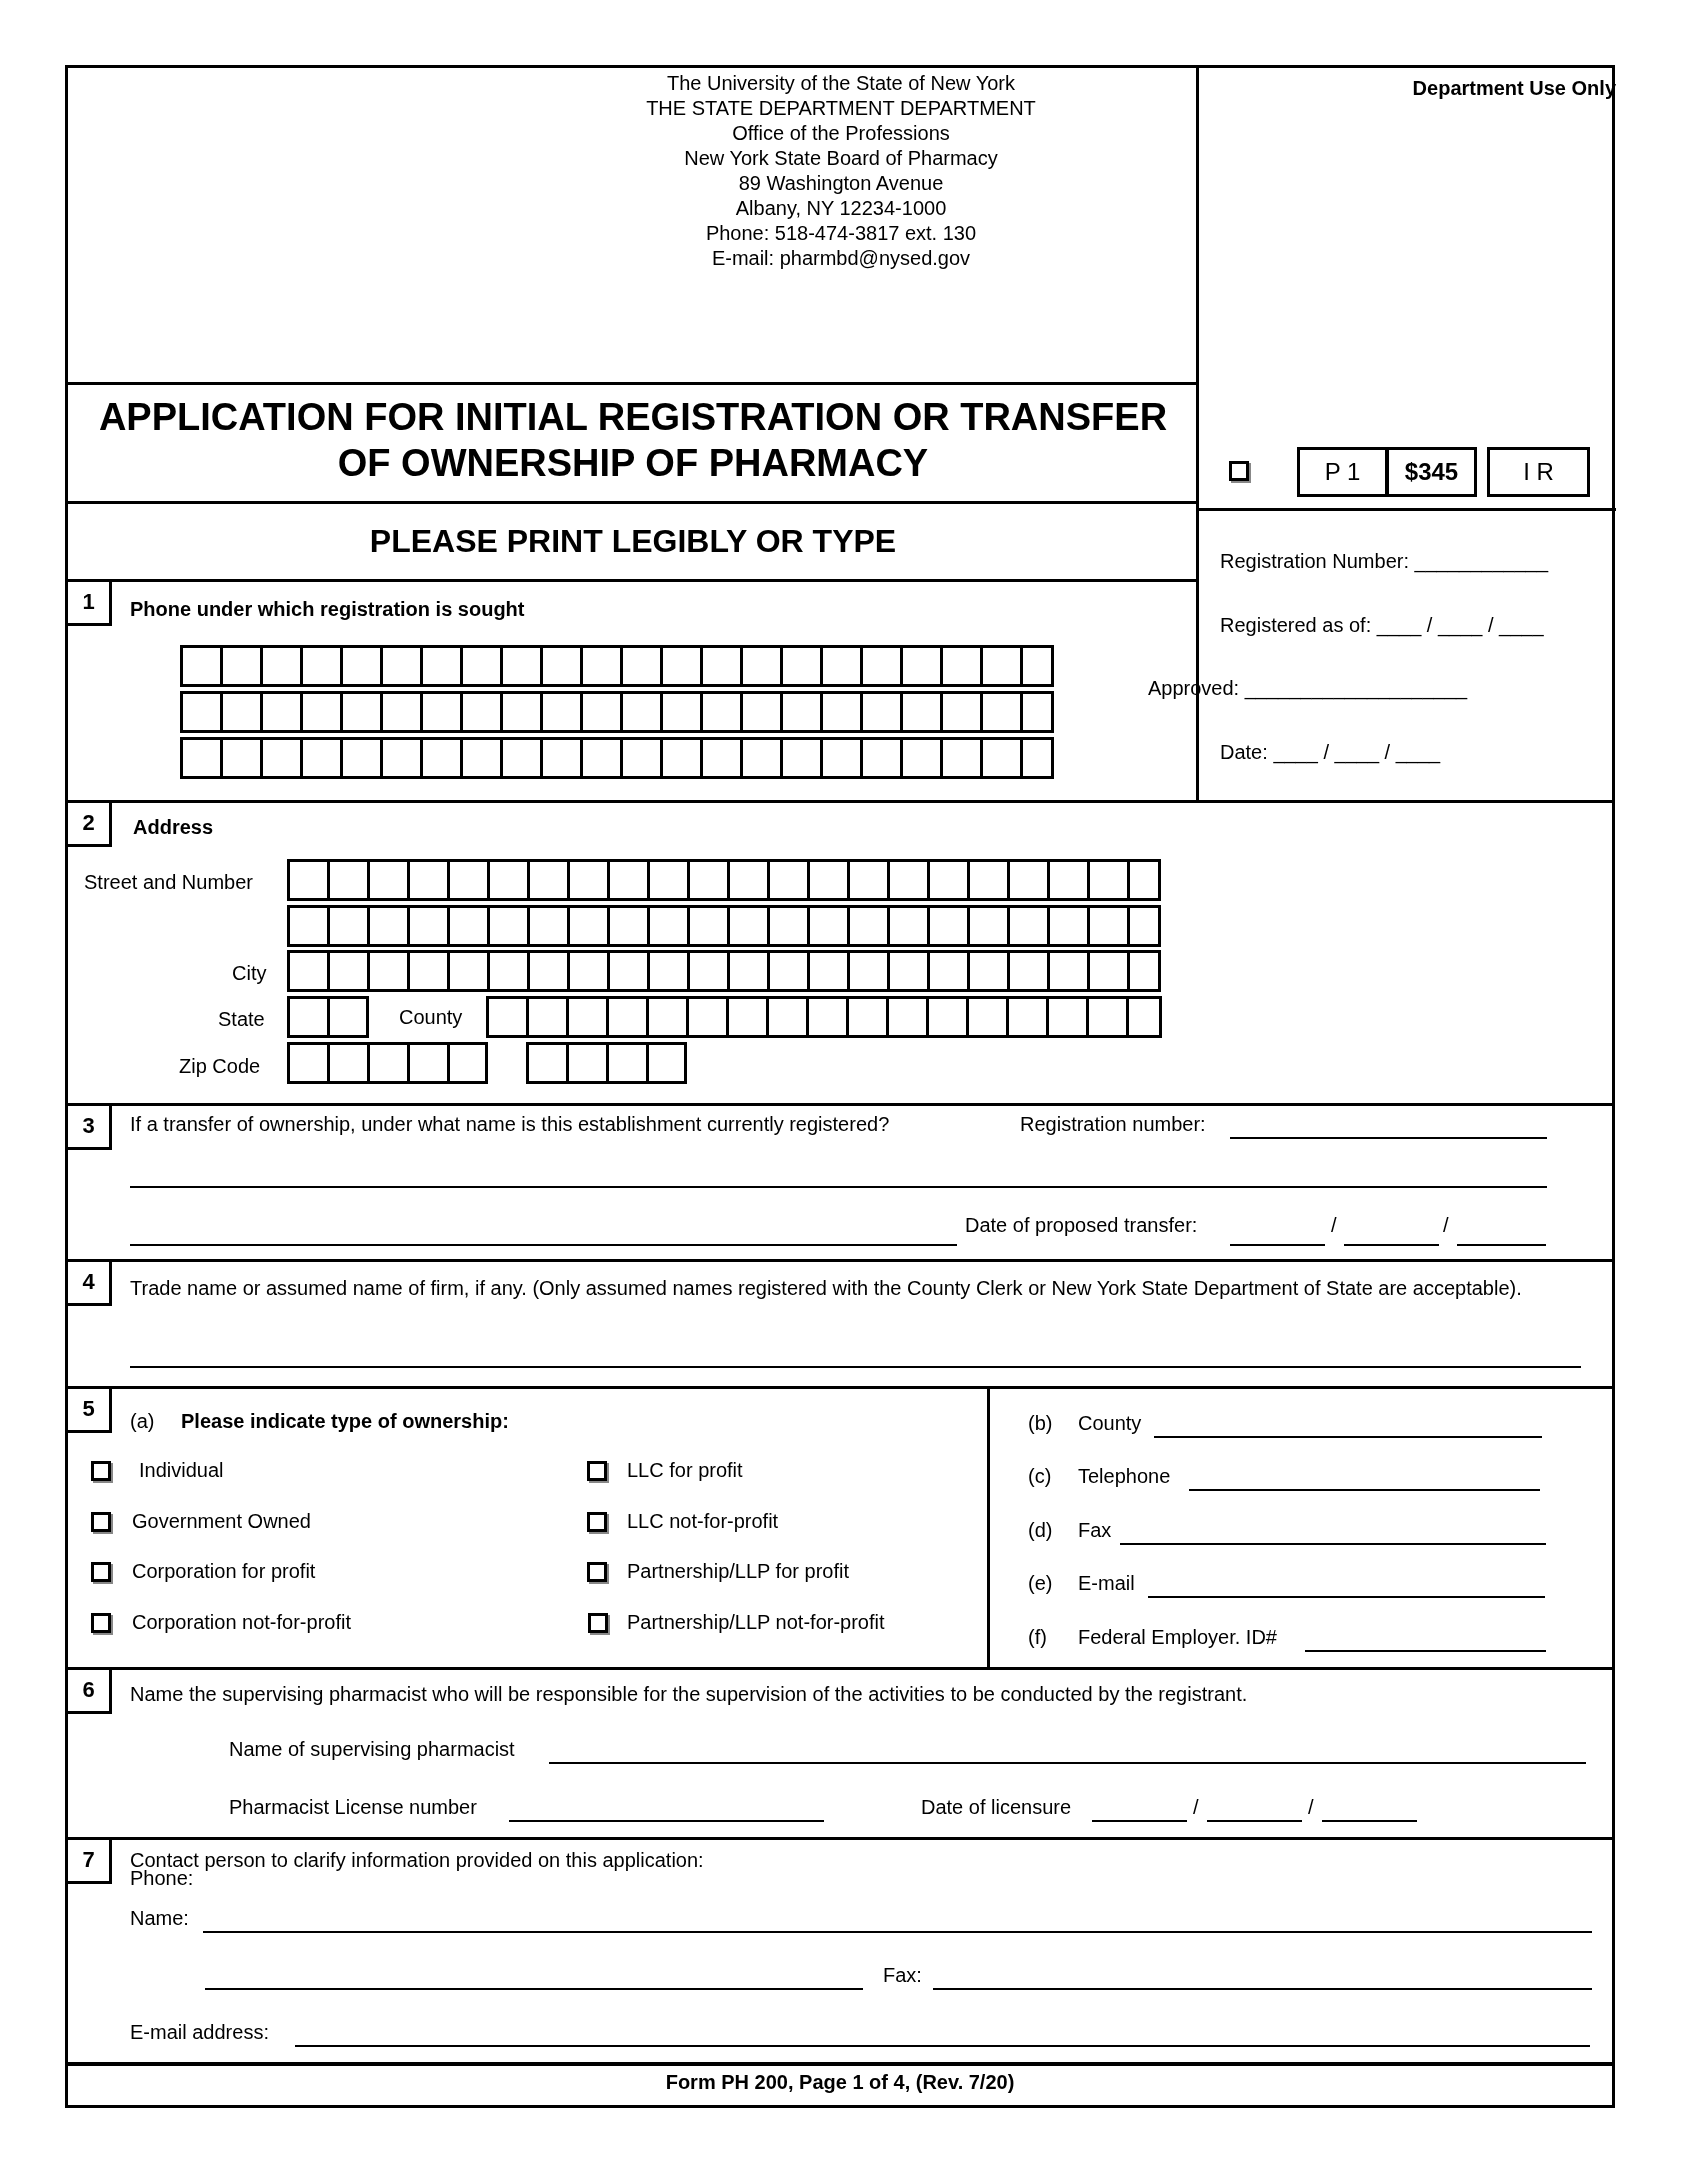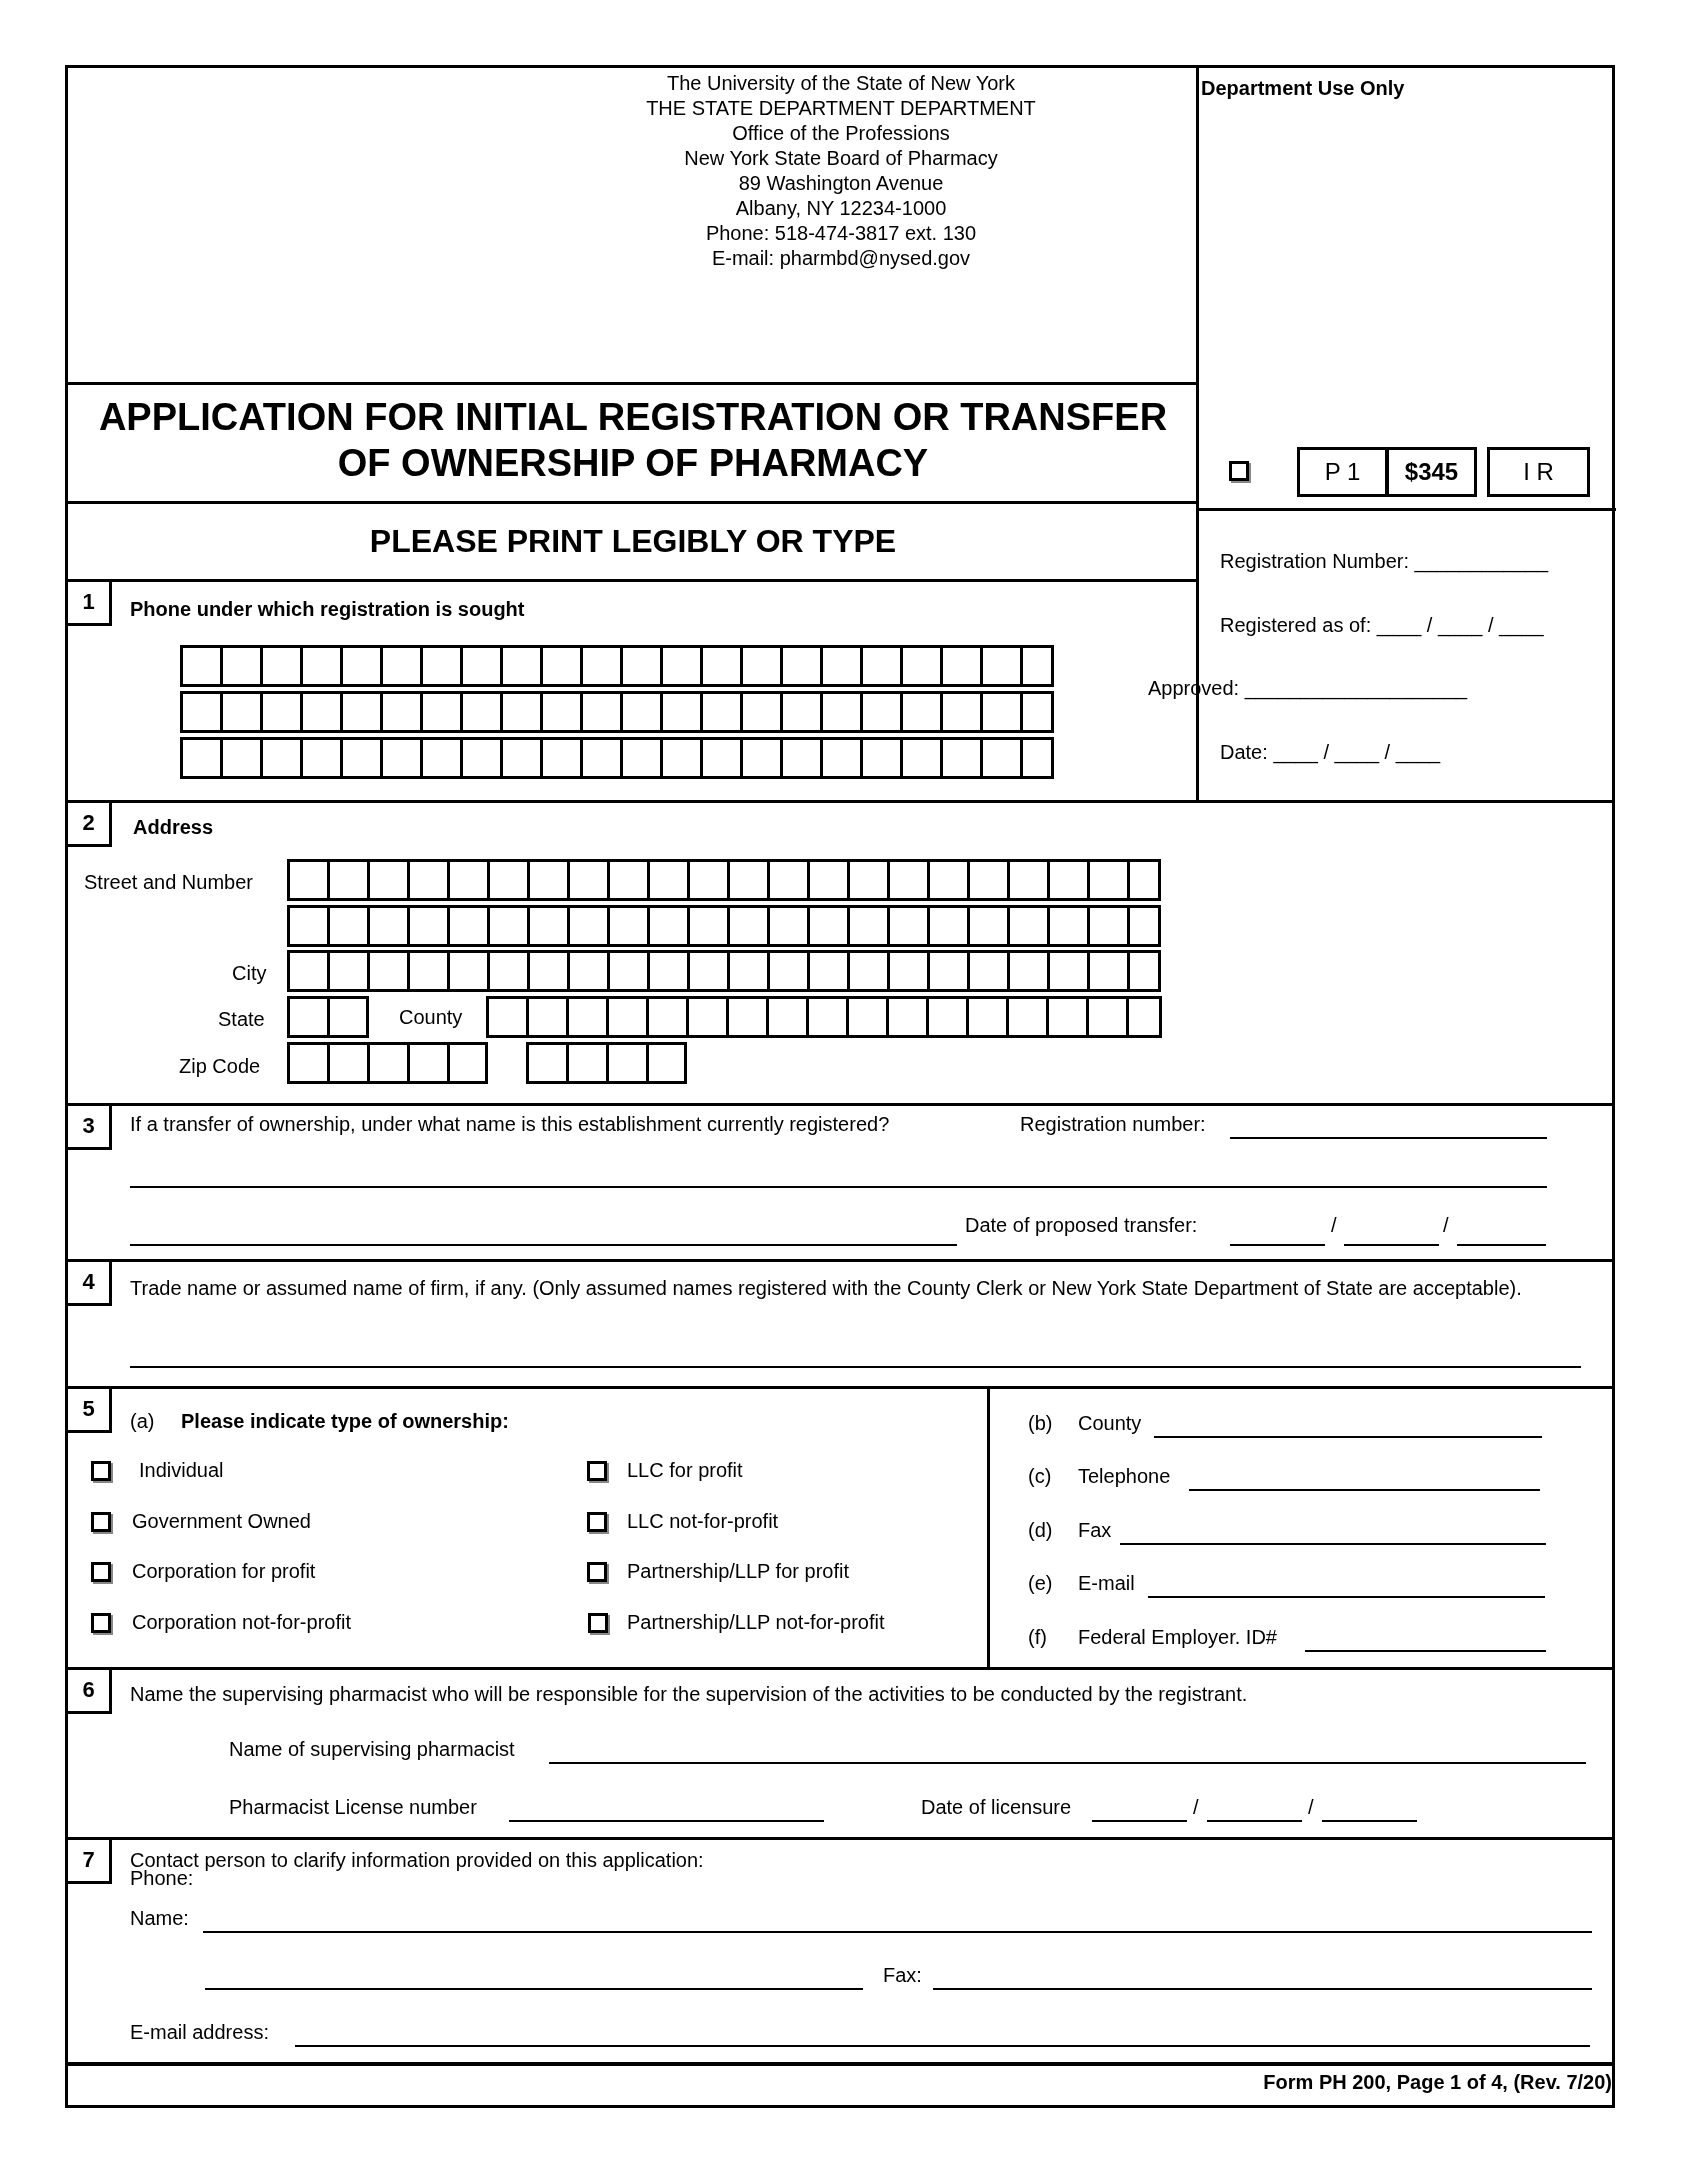--- a/index.html
+++ b/index.html
@@ -2,33 +2,33 @@
 <html><head>
 <meta charset="utf-8">
 <style>
   html, body { margin:0; padding:0; background:#ffffff; }
   body { width:1683px; height:2178px; position:relative; font-family:"Liberation Sans", sans-serif; color:#000; }
   .abs { position:absolute; }
   .frame { position:absolute; left:65px; top:65px; width:1550px; height:2043px; border:3px solid #000; box-sizing:border-box; }
   .hline { position:absolute; height:3px; background:#000; }
   .vline { position:absolute; width:3px; background:#000; }
   .hdr-text { position:absolute; left:554px; top:71px; width:574px; text-align:center; font-size:20px; line-height:25px; }
-  .dept { position:absolute; left:1201px; top:77px; width:415px; text-align:left; font-weight:bold; font-size:20px; }
+  .dept { position:absolute; left:1201px; top:77px; width:415px; text-align:right; font-weight:bold; font-size:20px; }
   .title { position:absolute; left:68px; top:394px; width:1130px; text-align:center; font-weight:bold; font-size:38px; line-height:46px; }
   .print { position:absolute; left:68px; top:523px; width:1130px; text-align:center; font-weight:bold; font-size:32px; }
   .numbox { position:absolute; width:44px; height:44px; border-right:3px solid #000; border-bottom:3px solid #000; box-sizing:border-box; font-size:22px; font-weight:bold; text-align:center; line-height:40px; }
   .label { position:absolute; font-size:20px; white-space:nowrap; }
   .bold { font-weight:bold; }
   .grid-row { position:absolute; display:flex; border:3px solid #000; box-sizing:border-box; height:42px; }
   .cell { width:40px; height:100%; border-right:3px solid #000; box-sizing:border-box; flex:0 0 40px; }
   .cell:last-child { border-right:none; }
   .codebox { position:absolute; height:50px; border:3px solid #000; box-sizing:border-box; text-align:center; font-size:24px; line-height:44px; }
   .chk { position:absolute; width:20px; height:20px; border:3px solid #000; box-sizing:border-box; box-shadow:2px 2px 0 #888; background:#fff; }
   .blank { display:inline-block; border-bottom:2px solid #000; height:18px; vertical-align:baseline; }
-  .footer { position:absolute; left:68px; top:2071px; width:1544px; text-align:right; font-weight:bold; font-size:20px; }
+  .footer { position:absolute; left:68px; top:2071px; width:1544px; text-align:center; font-weight:bold; font-size:20px; }
 </style>
 </head>
 <body>
 
 <div class="frame"></div>
 
 <div class="hdr-text">
   <div>The University of the State of New York</div>
   <div>THE STATE DEPARTMENT DEPARTMENT</div>
   <div>Office of the Professions</div>

